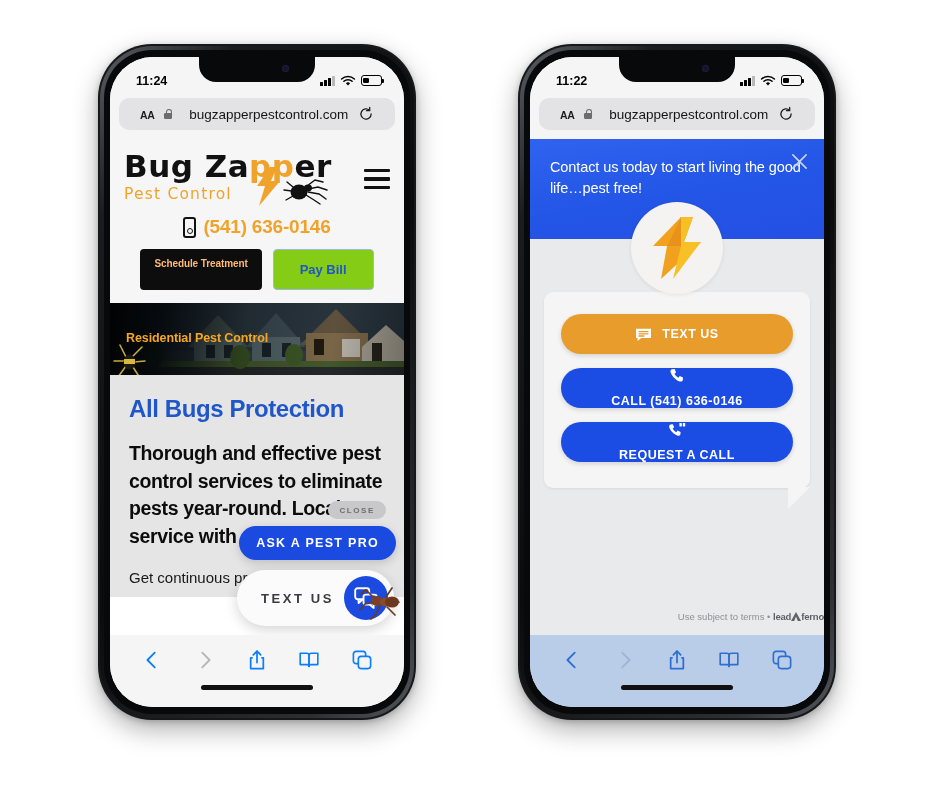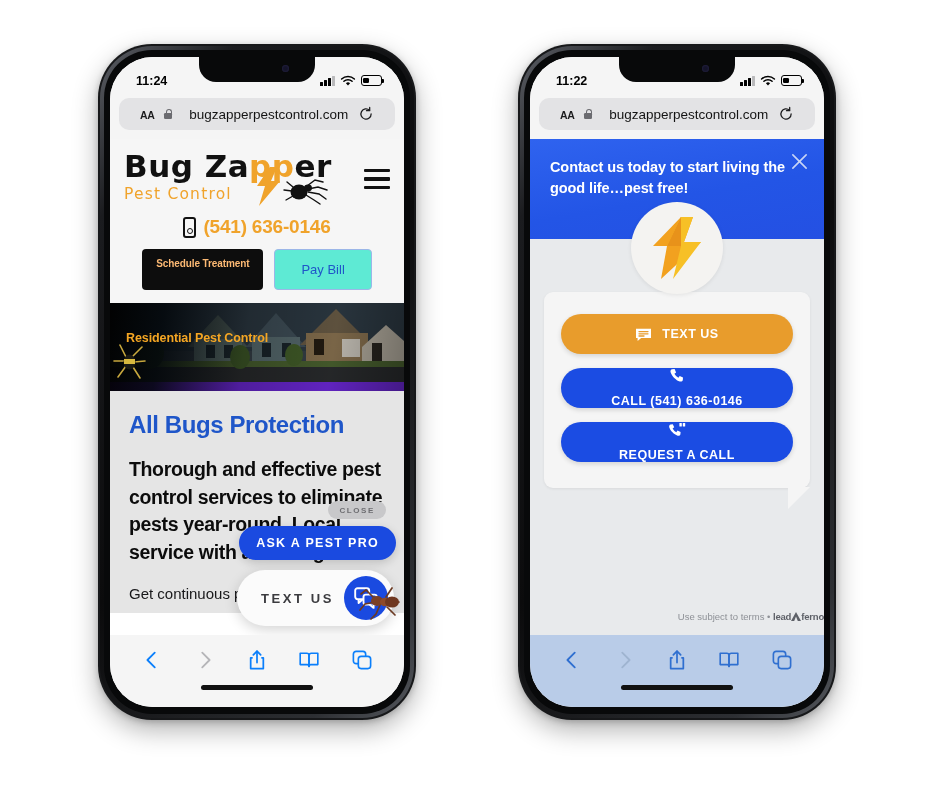--- a/index.html
+++ b/index.html
@@ -119,26 +119,26 @@
   .phone-icon { width:13px; height:21px; border:2px solid #111; border-radius:3px; position:relative; flex:none;}
   .phone-icon::after{content:"";position:absolute;left:50%;transform:translateX(-50%);bottom:1.2px;width:4px;height:4px;border-radius:50%;border:1.2px solid #111;}
   .phone-num { color:#f0a32b; font-size:19px; font-weight:bold; letter-spacing:-.2px; }
 
   .cta-row { display:flex; gap:11px; margin-top:11px; justify-content:center; }
   .btn-dark {
     background:#0d0d0d; color:#fdba74; font-size:10px; font-weight:bold;
     padding: 9px 14px; border-radius:4px; letter-spacing:-.1px; white-space:nowrap;
   }
   .btn-outline {
-    background:#5eead4; color:#1f56c9; font-size:13px; font-weight:normal;
+    background:#84cc16; color:#1f56c9; font-size:13px; font-weight:bold;
     padding: 12px 26px; border-radius:4px; border:1.3px solid #9cb6e8; white-space:nowrap;
   }
 
   
-  .hero { position:relative; height: 88px; overflow:hidden; background:#6d28d9; }
+  .hero { position:relative; height: 72px; overflow:hidden; background:#6d28d9; }
   .hero-img { position:absolute; inset:0; }
   .hero-shade {
     position:absolute; inset:0;
     background: linear-gradient(98deg, rgba(0,0,0,.97) 0%, rgba(2,6,10,.9) 18%, rgba(0,0,0,.28) 46%, rgba(0,0,0,.12) 75%, rgba(0,0,0,.38) 100%);
   }
   .hero-label {
     position:absolute; left:16px; top:28px;
     color:#f5a623; font-size:12.5px; font-weight:bold; letter-spacing:-.1px;
   }
   .hero-bug { position:absolute; left:2px; top:38px; width:36px; height:40px; }
@@ -177,21 +177,20 @@
     display:flex; align-items:center; justify-content:center; flex:none;
   }
   .w-ant { position:absolute; right:2px; bottom:13px; width:50px; height:42px; }
 
   
   .msgr { height:100%; display:flex; flex-direction:column; background:#e8eaec; }
   .msgr-head {
     flex:none; position:relative; height:100px;
     background: linear-gradient(170deg, #2f63ef 0%, #2355e6 55%, #2450e3 100%);
     padding: 18px 16px 0 20px;
-    font-weight: bold;
   }
   .msgr-head-text { color:#fff; font-size:14.5px; line-height:1.47; letter-spacing:-.1px; }
   .msgr-x { position:absolute; right:15px; top:13px; width:19px; height:19px; }
   .avatar {
     position:absolute; left:50%; transform:translateX(-50%); top:63px;
     width:92px; height:92px; border-radius:50%; background:#f4f3f1;
     display:flex; align-items:center; justify-content:center;
     box-shadow: 0 1px 4px rgba(0,0,0,.08);
     z-index:4;
   }

